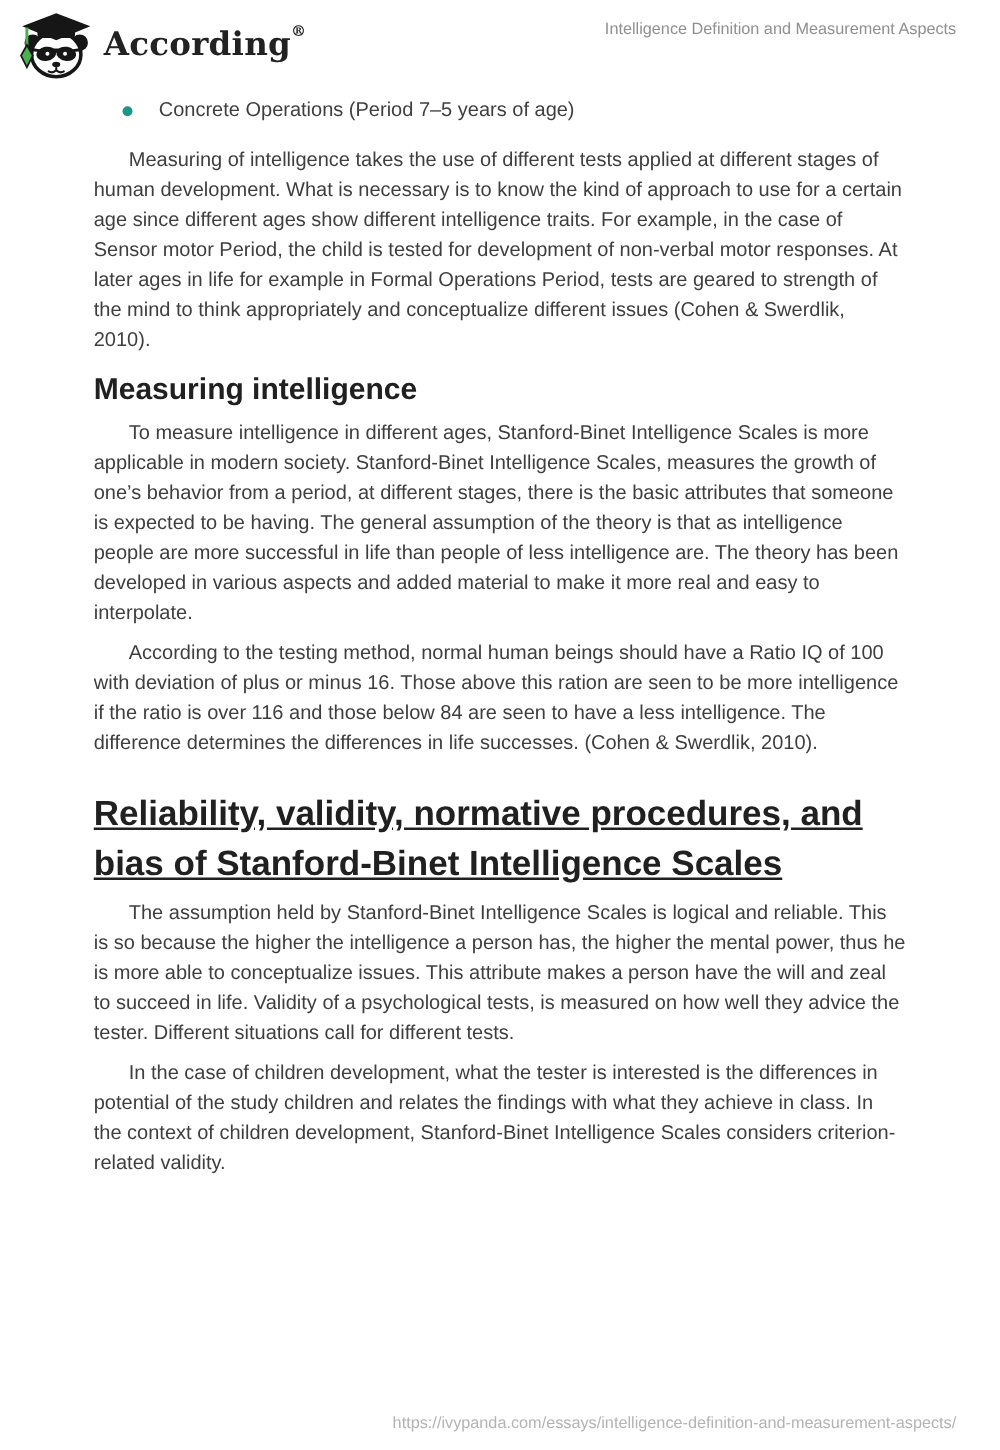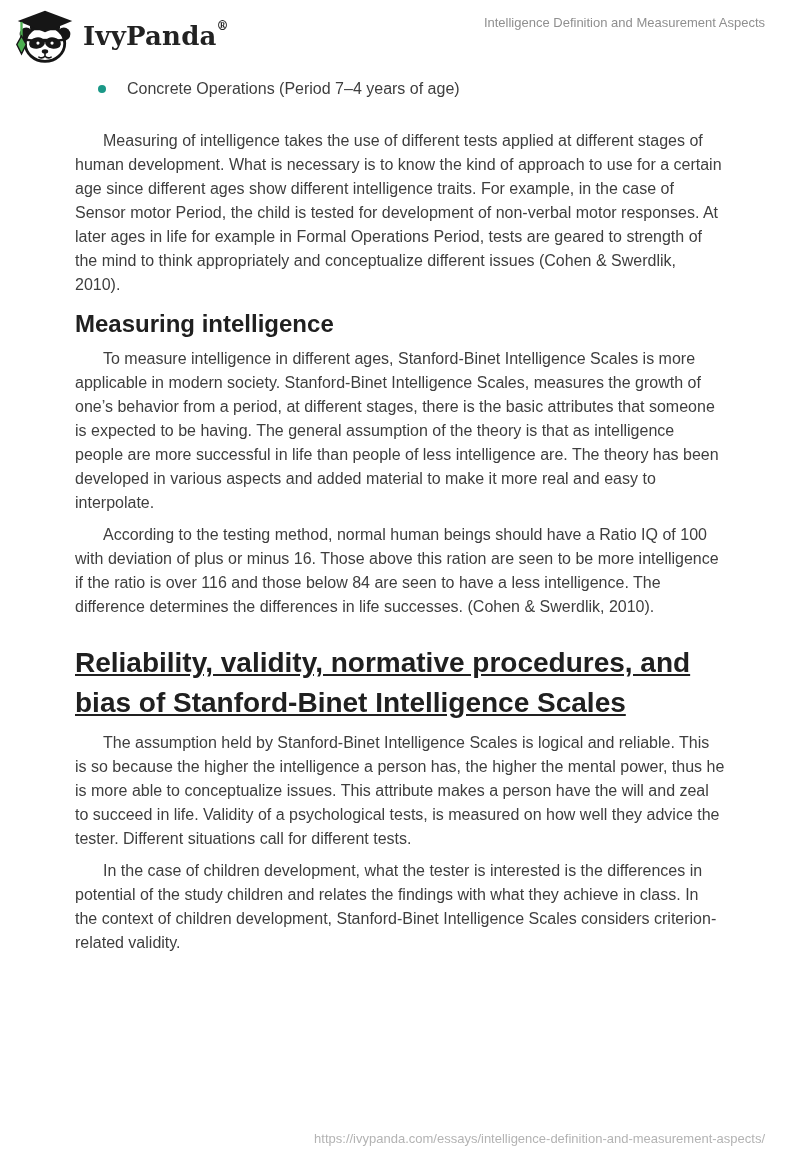--- a/index.html
+++ b/index.html
@@ -67,21 +67,21 @@
     top: 8px;
     width: 8px;
     height: 8px;
     border-radius: 50%;
     background: #1a9887;
   }
   p.body-par {
     margin-top: 8px;
     text-indent: 28px;
   }
-  p.body-par.after-list { margin-top: 28px; }
+  p.body-par.after-list { margin-top: 16px; }
   h2.section-heading {
     margin-top: 12px;
     font-size: 24px;
     line-height: 30px;
     font-weight: 700;
     color: #202020;
   }
   h1.major-heading {
     margin-top: 24px;
     font-size: 28px;
@@ -133,32 +133,32 @@
           <ellipse cx="24.5" cy="36.5" rx="8.5" ry="6" fill="#161616" transform="rotate(-10 24.5 36.5)"></ellipse>
           <ellipse cx="41.5" cy="36.5" rx="8.5" ry="6" fill="#161616" transform="rotate(10 41.5 36.5)"></ellipse>
           <circle cx="25.5" cy="36.5" r="1.7" fill="#ffffff"></circle>
           <circle cx="40.5" cy="36.5" r="1.7" fill="#ffffff"></circle>
 
           <ellipse cx="33" cy="45.5" rx="3.4" ry="2.3" fill="#161616"></ellipse>
           <path d="M33,47.5 L33,50.5 M33,50.5 Q30,53.5 26.5,51.5 M33,50.5 Q36,53.5 39.5,51.5" stroke="#161616" stroke-width="1.7" fill="none" stroke-linecap="round"></path>
         </svg>
       </span>
       <span>
-        <span class="logo-text">IvyPanda</span><span class="logo-reg">®</span>
+        <span class="logo-text">According</span><span class="logo-reg">®</span>
       </span>
     </a>
     <div class="doc-title">Intelligence Definition and Measurement Aspects</div>
   </header>
 
   <main class="content">
 
     <ul class="point-list">
       <li>
         <span class="bullet-dot"></span>
-        <span>Concrete Operations (Period 7–4 years of age)</span>
+        <span>Concrete Operations (Period 7–5 years of age)</span>
       </li>
     </ul>
 
     <p class="body-par after-list">Measuring of intelligence takes the use of different tests applied at different stages of human development. What is necessary is to know the kind of approach to use for a certain age since different ages show different intelligence traits. For example, in the case of Sensor motor Period, the child is tested for development of non-verbal motor responses. At later ages in life for example in Formal Operations Period, tests are geared to strength of the mind to think appropriately and conceptualize different issues (Cohen &amp; Swerdlik, 2010).</p>
 
     <h2 class="section-heading">Measuring intelligence</h2>
 
     <p class="body-par">To measure intelligence in different ages, Stanford-Binet Intelligence Scales is more applicable in modern society. Stanford-Binet Intelligence Scales, measures the growth of one’s behavior from a period, at different stages, there is the basic attributes that someone is expected to be having. The general assumption of the theory is that as intelligence people are more successful in life than people of less intelligence are. The theory has been developed in various aspects and added material to make it more real and easy to interpolate.</p>
 
     <p class="body-par">According to the testing method, normal human beings should have a Ratio IQ of 100 with deviation of plus or minus 16. Those above this ration are seen to be more intelligence if the ratio is over 116 and those below 84 are seen to have a less intelligence. The difference determines the differences in life successes. (Cohen &amp; Swerdlik, 2010).</p>

